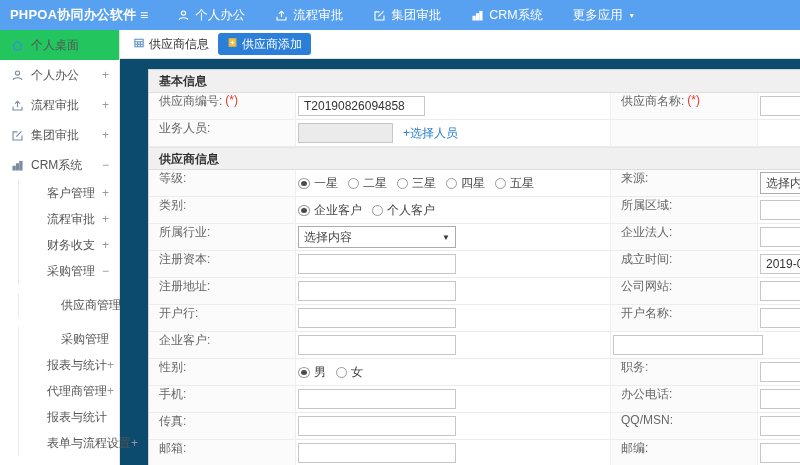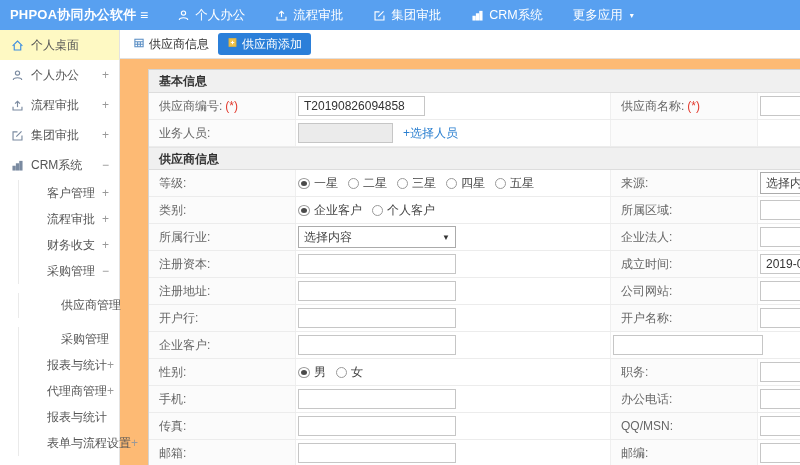--- a/index.html
+++ b/index.html
@@ -15,40 +15,40 @@
   .nav-item svg { display:block; }
   .caret { font-size:8px; margin-left:2px; }
 
   
   .app { display:flex; height:435px; }
   .sidebar { width:120px; background:#fff; border-right:1px solid #e3e3e3; flex:none; padding-top:0; }
   .side-item { display:flex; align-items:center; height:30px; padding:0 10px 0 10px; color:#555; cursor:pointer; position:relative; }
   .side-item .ic { width:14px; display:flex; justify-content:center; color:#7a8aa0; }
   .side-item .lbl { flex:1; margin-left:7px; white-space:nowrap; }
   .side-item .exp { color:#999; font-size:12px; }
-  .side-item.active { background:#fef9c3; }
+  .side-item.active { background:#22c55e; }
   .side-item.active .ic { color:#3d8de0; }
   .side-item.lv1 { height:26px; padding-left:40px; }
   .side-item.lv2 { height:25px; padding-left:54px;margin-top:9px; }
   .side-item.lv1::before, .side-item.lv2::before {
     content:""; position:absolute; left:18px; top:0; bottom:0; width:1px; background:#eaeaea; }
 
-  .main { flex:1; background:#fdba74; min-width:0; }
+  .main { flex:1; background:#0c4a6e; min-width:0; }
   .tabstrip { height:29px; background:#fff; border-bottom:1px solid #e0e0e0; display:flex; align-items:center; padding-left:13px; gap:9px; }
   .tab { display:flex; align-items:center; gap:4px; color:#333; cursor:pointer; }
   .tab.active { background:#2b7fd9; color:#fff; border-radius:3px; height:22px; padding:0 9px;text-align:center; }
 
   .content { padding:10px 0 0 28px; }
   .panel { width:1040px; background:#fff; border:1px solid #d4d4d4; }
   .sec-header { height:23px; line-height:22px; background:#f0f0f0; border-bottom:1px solid #ddd;
     color:#333; padding-left:10px; font-weight:bold; }
   .sec + .sec .sec-header { border-top:1px solid #e5e5e5; }
 
   .frow { display:flex; border-bottom:1px solid #ececec; min-height:27px; align-items:stretch; background:#fff; }
-  .c-label { width:147px; flex:none; background:#fbfbfb; display:flex; align-items:center;
+  .c-label { width:147px; flex:none; background:#fbfbfb; display:flex; align-items:flex-start;
     padding-left:10px; color:#666; border-right:1px solid #efefef; white-space:nowrap; }
   .c-field { width:315px; flex:none; display:flex; padding-left:2px; border-right:1px solid #efefef; }
   .c-field2 { flex:1; display:flex; align-items:center; padding-left:2px; }
   .req { color:#e23a2e; margin-left:3px; }
 
   input.txt { height:20px; border:1px solid #c6c6c6; font-family:inherit; font-size:12px;
     padding:1px 5px; color:#333; background:#fff; }
   input.txt:disabled, input.txt.gray { background:#ebebeb; }
   .sel { height:22px; border:1px solid #ababab; background:#fff; display:flex; align-items:center;
     justify-content:space-between; padding:0 5px; color:#444; cursor:pointer; }

